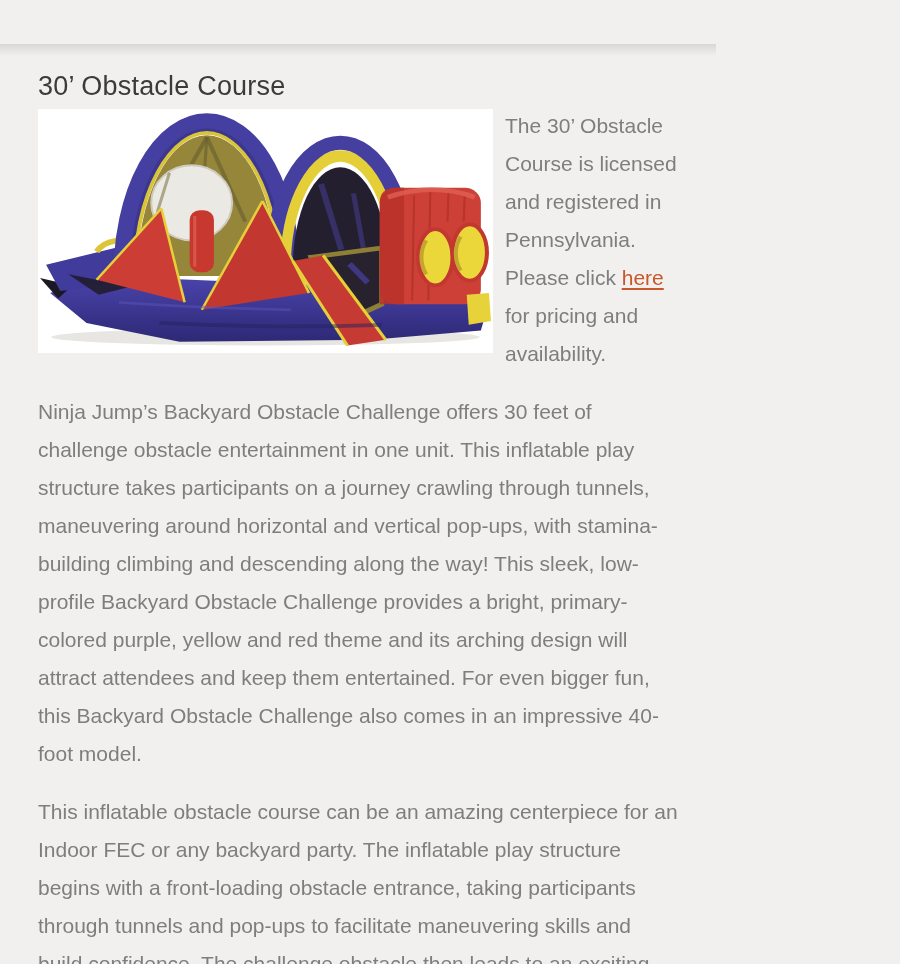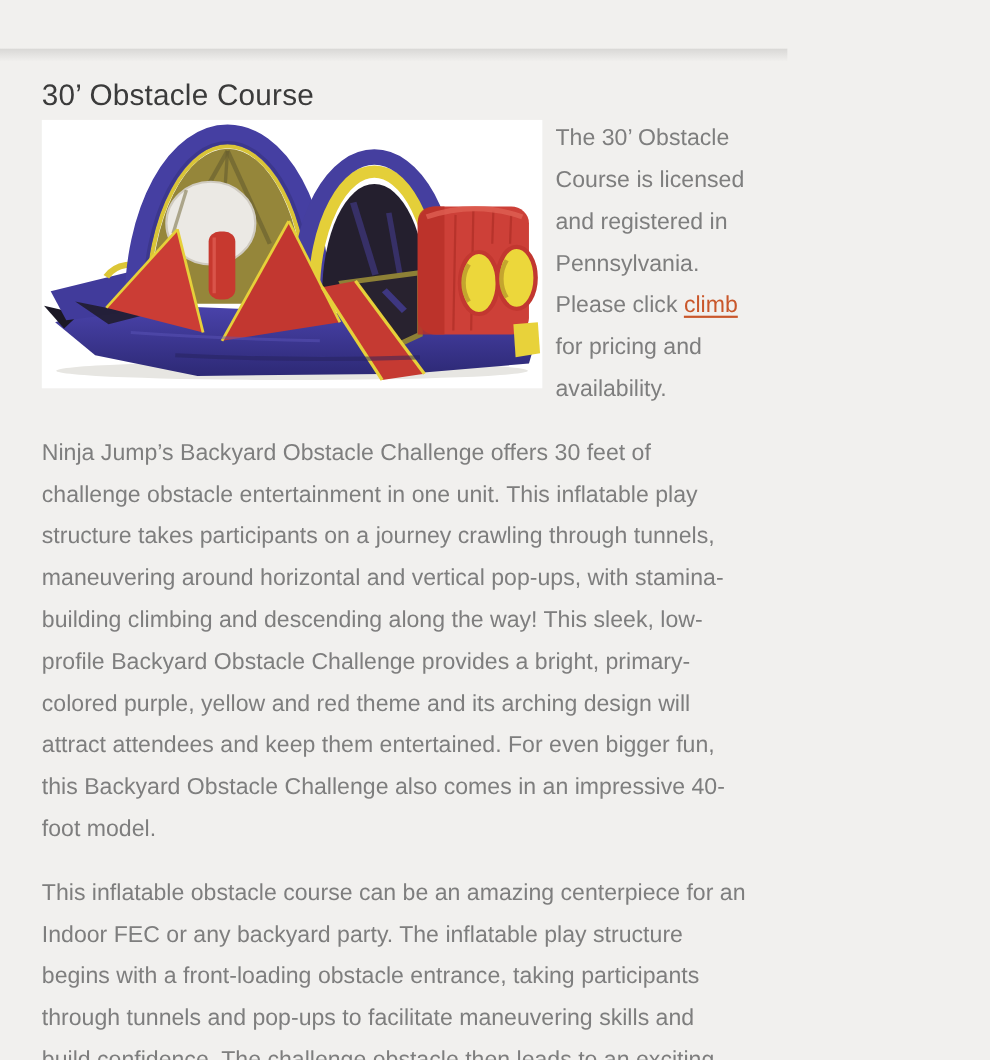--- a/index.html
+++ b/index.html
@@ -130,21 +130,21 @@
         <path d="M 384,140 A 24,30 0 0 0 384,176" stroke="#c4a52e" stroke-width="4" fill="none"></path>
         <path d="M 418,136 A 24,30 0 0 0 418,172" stroke="#c4a52e" stroke-width="4" fill="none"></path>
 
         <path d="M 424,198 L 446,196 L 448,226 L 426,230 Z" fill="#e8d23a"></path>
 
         <path d="M 80,206 Q 160,212 250,214" stroke="#5e56bb" stroke-width="3" opacity="0.45" fill="none"></path>
         <path d="M 120,228 Q 230,234 340,230" stroke="#26225c" stroke-width="4" opacity="0.5" fill="none"></path>
       </svg>
     </figure>
 
-    <p><span>The 30’ Obstacle Course is licensed and registered in Pennsylvania. Please click </span><a class="accent-link" href="#">climb</a><span> for pricing and availability.</span></p>
+    <p><span>The 30’ Obstacle Course is licensed and registered in Pennsylvania. Please click </span><a class="accent-link" href="#">here</a><span> for pricing and availability.</span></p>
 
     <p>Ninja Jump’s Backyard Obstacle Challenge offers 30 feet of challenge obstacle entertainment in one unit. This inflatable play structure takes participants on a journey crawling through tunnels, maneuvering around horizontal and vertical pop-ups, with stamina-building climbing and descending along the way! This sleek, low-profile Backyard Obstacle Challenge provides a bright, primary-colored purple, yellow and red theme and its arching design will attract attendees and keep them entertained. For even bigger fun, this Backyard Obstacle Challenge also comes in an impressive 40-foot model.</p>
 
     <p>This inflatable obstacle course can be an amazing centerpiece for an Indoor FEC or any backyard party. The inflatable play structure begins with a front-loading obstacle entrance, taking participants through tunnels and pop-ups to facilitate maneuvering skills and build confidence. The challenge obstacle then leads to an exciting front-exiting climb and slide, all to guarantee hours of enjoyable physical activity. Each inflatable play structure has mesh windows for easy viewing, and is constructed of the fire-resistant, lite n’ strong™ vinyl for easy portability, durability and safety.</p>
 
 
   </div>
 </div>
 
 </body></html>

